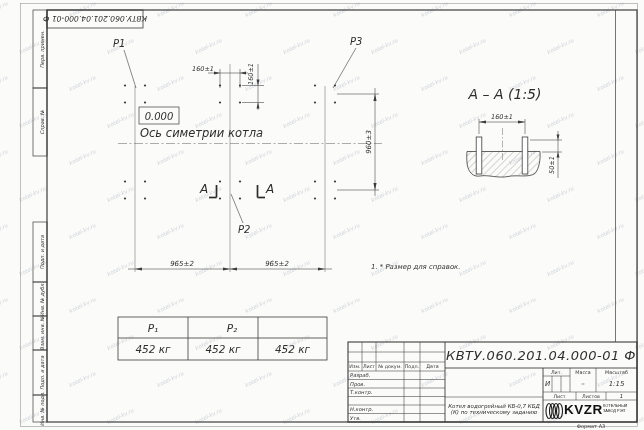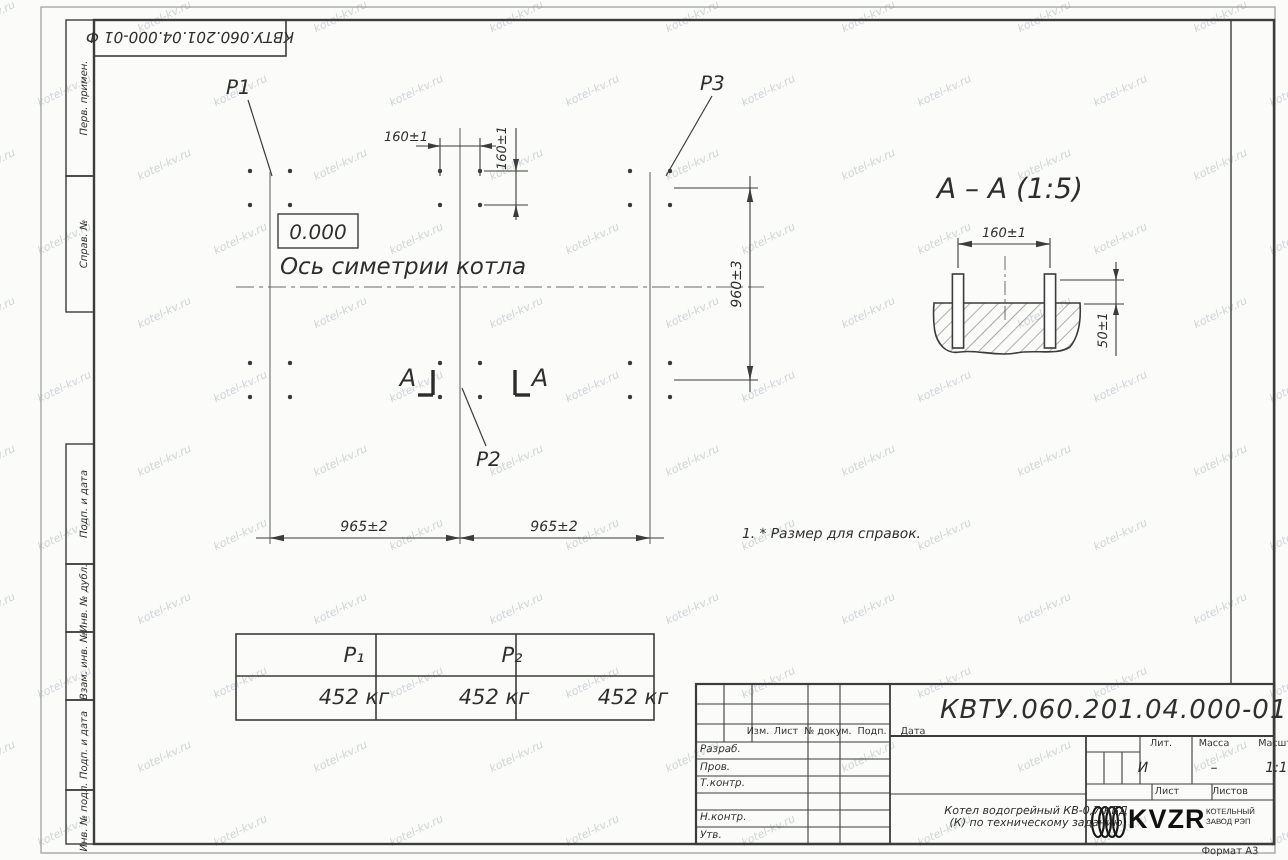--- a/index.html
+++ b/index.html
@@ -8,21 +8,21 @@
     background:#fbfbf9;
     font-family:"DejaVu Sans",sans-serif;color:#2f2f2f;
   }
   #wm-layer{position:absolute;left:0;top:0;width:100%;height:100%;z-index:0;}
   #wm-layer span{
     position:absolute;font-size:5.5px;color:rgba(135,148,165,.38);
     transform:rotate(-26deg);white-space:nowrap;font-style:italic;
   }
   #draw{position:absolute;left:0;top:0;z-index:1;}
   .abs{position:absolute;z-index:2;}
-  .ctr{display:flex;align-items:center;justify-content:center;text-align:center;margin-left:24px;}
+  .ctr{display:flex;align-items:center;justify-content:center;text-align:center;}
   .it{font-style:italic;}
   .tb-small{font-size:4.8px;color:#333;}
   .row-label{font-size:5.2px;color:#333;font-style:italic;display:flex;align-items:center;}
   #notes{position:absolute;left:341px;top:263px;width:294px;z-index:2;
          font-size:6.9px;line-height:1.26;font-style:italic;color:#2e2e2e;}
   #notes div{text-indent:30px;}
   svg text{fill:#2e2e2e;}
 </style>
 </head>
 <body>

